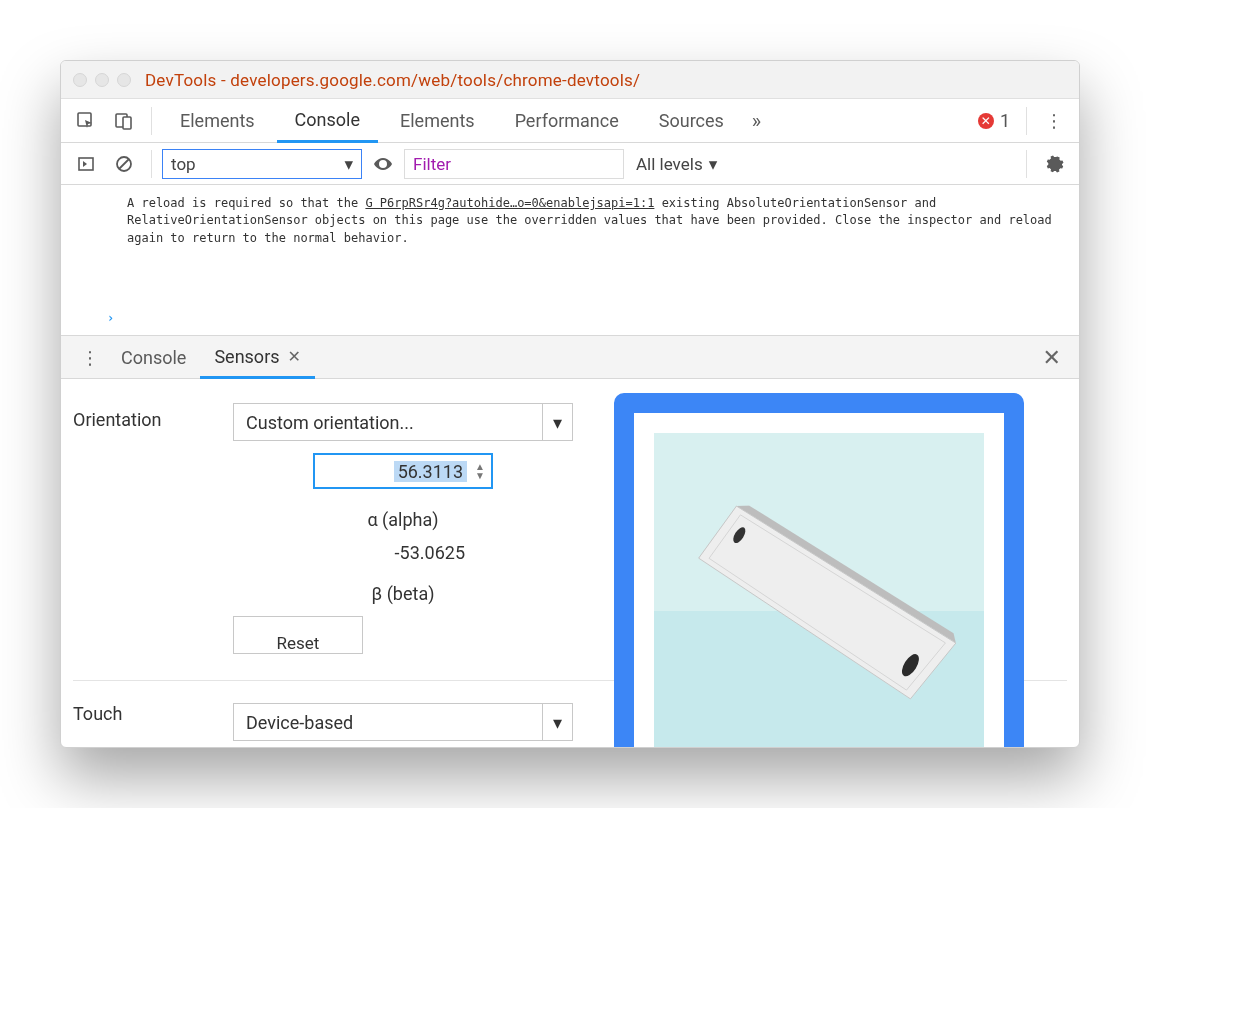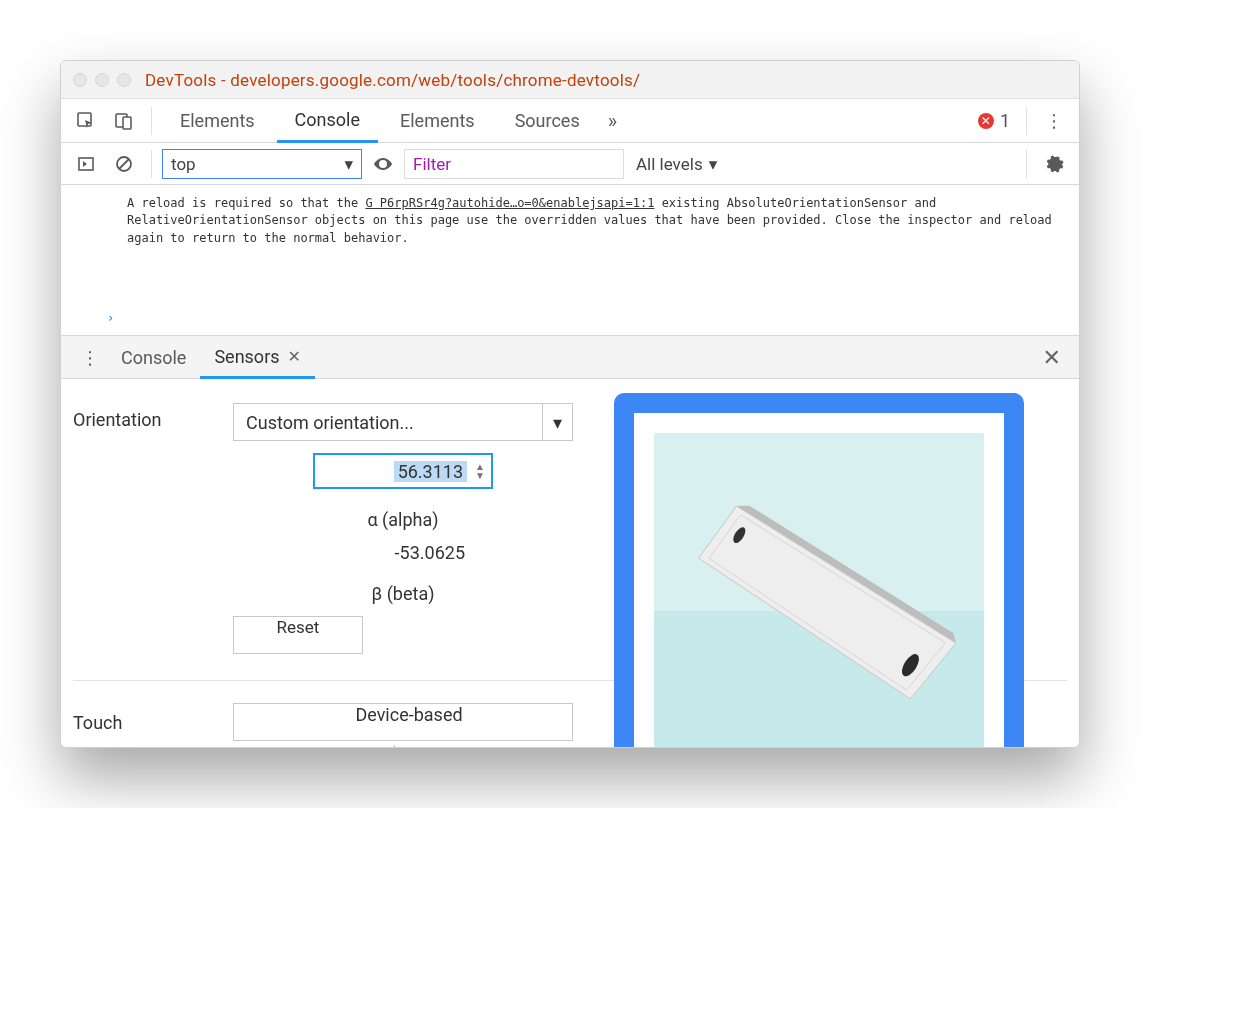--- a/index.html
+++ b/index.html
@@ -102,38 +102,38 @@
     width: 180px; height:36px; border:2px solid #2196F3;
     display:flex; align-items:center; justify-content:flex-end;
     padding:0 6px 0 8px; gap:8px; background:#fff;
   }
   .num-value-sel { background:#bcd9f5; padding:0 4px; }
   .stepper { display:flex; flex-direction:column; gap:1px; color:#777; font-size:10px; line-height:8px; }
   .param-label { color:#333; }
   .plain-val { width:180px; text-align:right; padding-right:28px; }
   .reset-btn {
     width:130px; height:38px; border:1px solid #c8c8c8; background:#fff;
-    display:flex; align-items:flex-start; justify-content:center; font-size:17px;
+    display:flex; align-items:flex-end; justify-content:center; font-size:17px;
   }
   
   .preview-highlight {
     position:absolute; right:55px; top:14px;
     width: 410px; height: 410px;
     border: 20px solid #3c86f6; border-radius:10px;
     background:#fff; padding:20px;
     display:flex; align-items:center; justify-content:center;
   }
   .preview-scene {
     width: 100%; height: 100%;
     background: linear-gradient(#d8f0f0 0%, #d8f0f0 54%, #c6e9ec 54%, #c6e9ec 100%);
     position:relative; overflow:hidden;
   }
   .phone-svg { position:absolute; inset:0; }
-  .touch-row { display:flex; align-items:center; gap:30px; font-size:18px; color:#333; padding: 14px 12px 0 12px; }
-  .touch-row .dropdown { width:340px;flex-direction:column; }
+  .touch-row { display:flex; gap:30px; font-size:18px; color:#333; padding: 14px 12px 0 12px; }
+  .touch-row .dropdown { width:340px; }
   .cutoff { height: 6px; }
 </style>
 </head>
 <body>
 
 <div class="window">
 
   <div class="titlebar">
     <div class="traffic-lights">
       <div class="dot"></div>
@@ -158,20 +158,23 @@
     </span>
     <div class="vsep"></div>
     <div class="tab-item">
         <span>Elements</span>
       </div>
     <div class="tab-item active">
         <span>Console</span>
       </div>
     <div class="tab-item">
         <span>Elements</span>
+      </div>
+    <div class="tab-item">
+        <span>Performance</span>
       </div>
     <div class="tab-item">
         <span>Sources</span>
       </div>
     <span class="overflow-chev">»</span>
     <div class="spacer"></div>
     <div class="error-pill">
       <span class="error-dot">✕</span>
       <span>1</span>
     </div>

